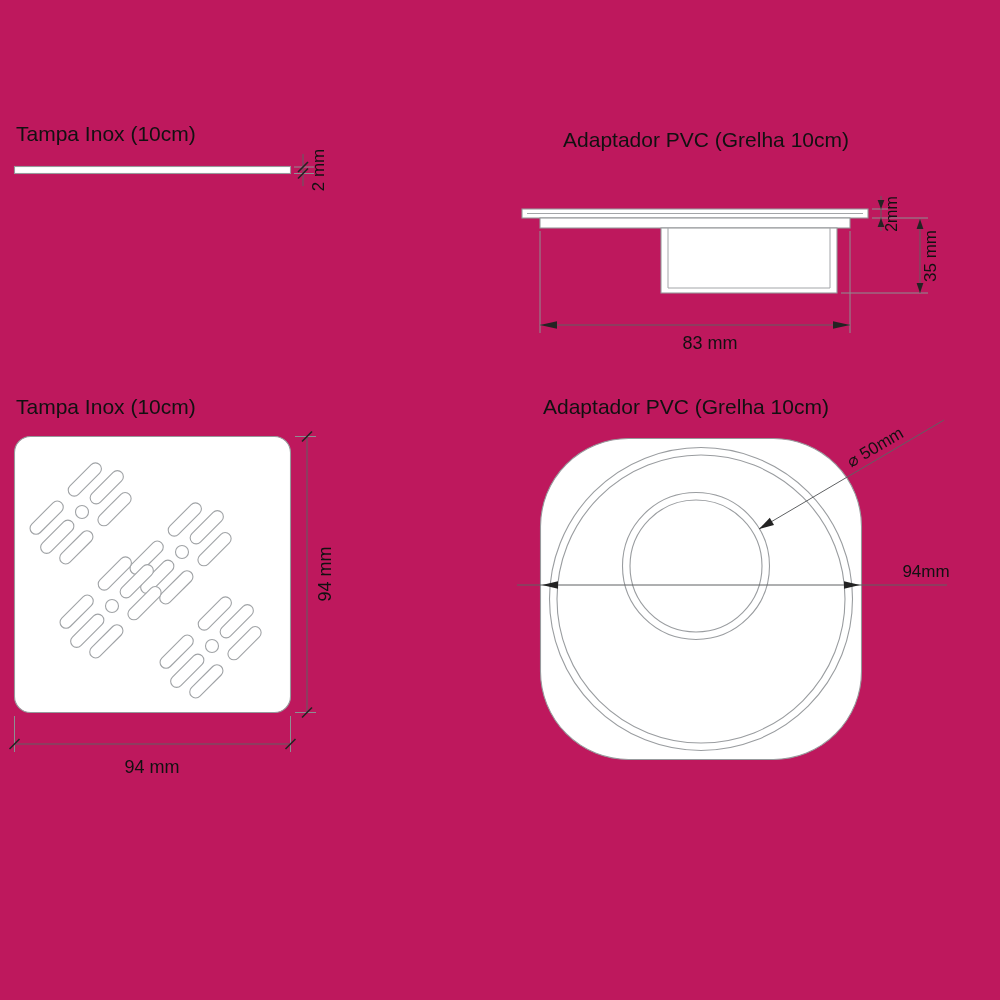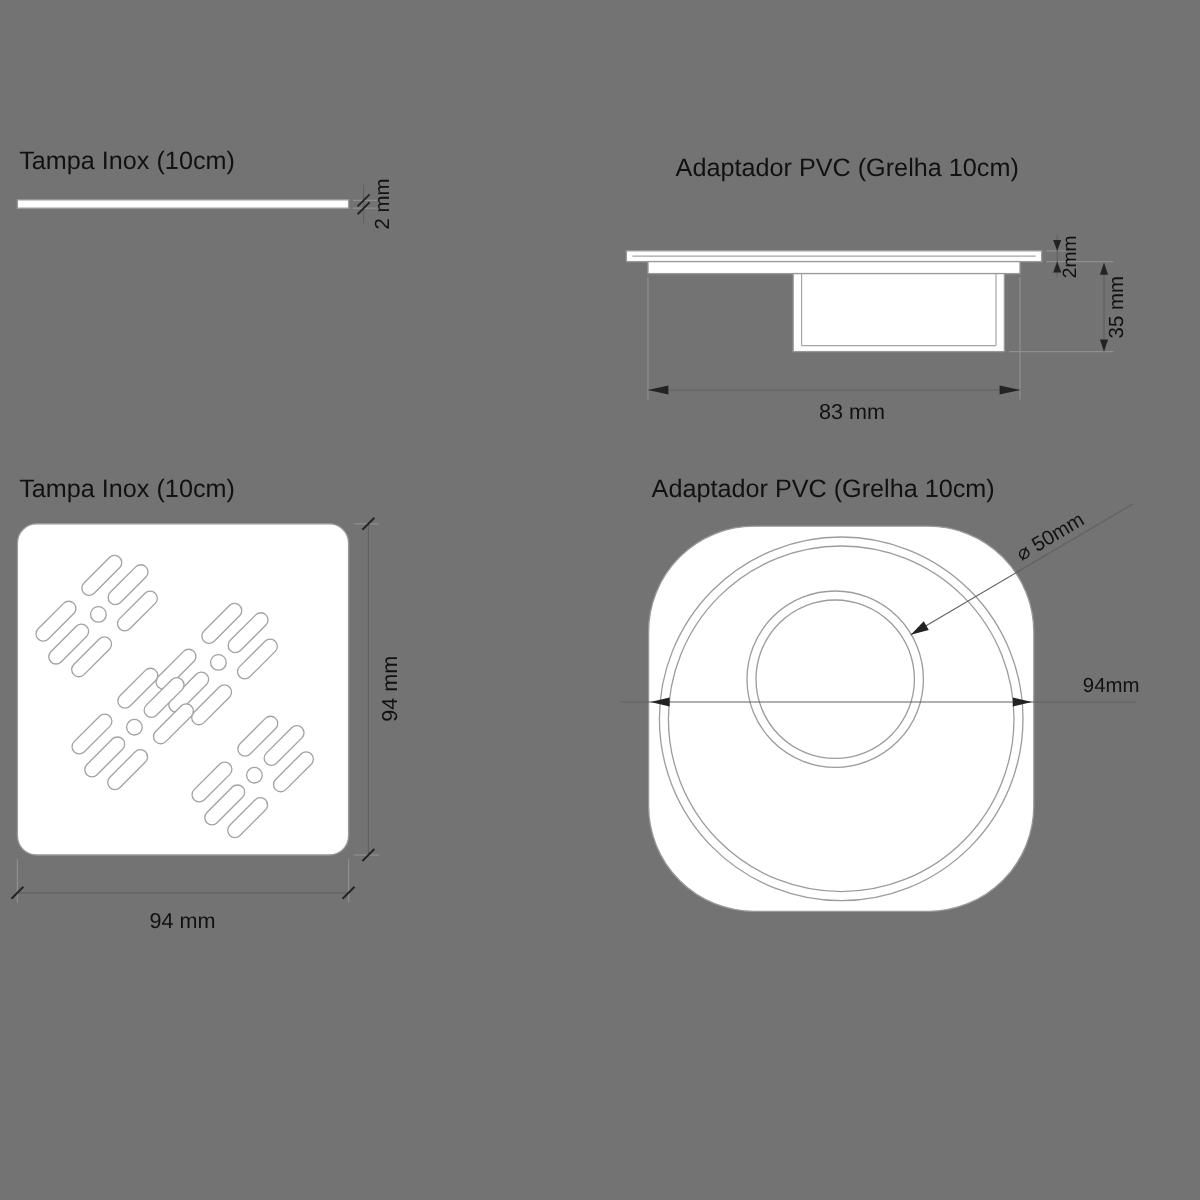--- a/index.html
+++ b/index.html
@@ -1,16 +1,16 @@
 <!DOCTYPE html>
 <html><head>
 <meta charset="utf-8">
 <style>
   html,body{margin:0;padding:0;background:#ffffff;}
-  #stage{position:relative;width:1000px;height:1000px;background:#737373;overflow:hidden;}
+  #stage{position:relative;width:1000px;height:1000px;background:#be185d;overflow:hidden;}
   svg{display:block;}
   text{font-family:"Liberation Sans","DejaVu Sans",sans-serif;fill:#111111;}
   .title{font-size:21px;}
   .dimtext{font-size:17px;}
   .dimtext-sm{font-size:16px;}
   .dimtext-lg{font-size:18px;}
   .part{fill:#ffffff;stroke:#97999c;stroke-width:1.1;}
   .partline{stroke:#a3a5a8;stroke-width:1;fill:none;}
   .slot{fill:#ffffff;stroke:#a0a3a6;stroke-width:1.1;}
   .ring{fill:none;stroke:#9a9da0;stroke-width:1.1;}

